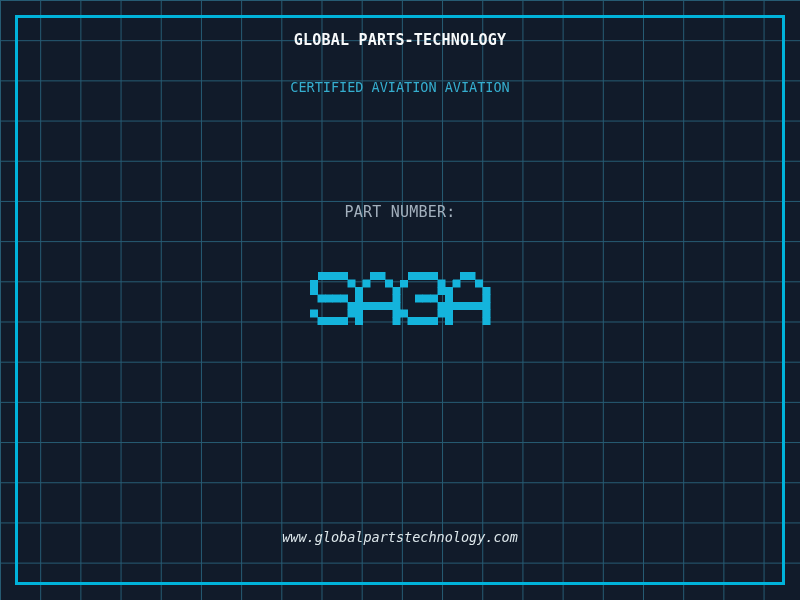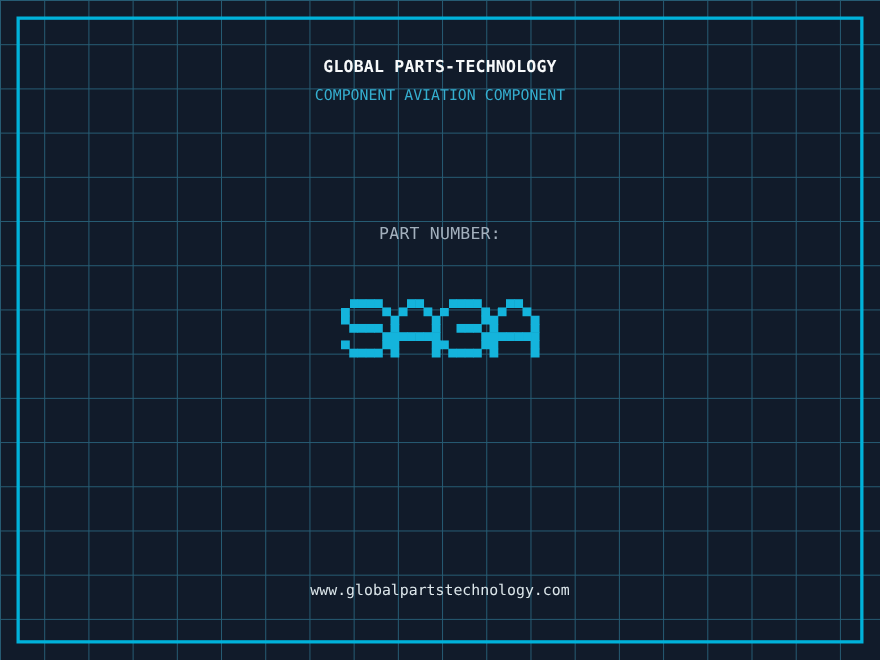--- a/index.html
+++ b/index.html
@@ -23,21 +23,21 @@
   }
   .line {
     position: absolute;
     left: 0;
     width: 100%;
     text-align: center;
     line-height: 1.1;
     white-space: pre;
   }
   .company {
-    top: 52px;
+    top: 32px;
     font-size: 15px;
     font-weight: bold;
     letter-spacing: 0.2px;
     color: var(--title_color, #f7f9fa);
   }
   .tagline {
     top: 80px;
     font-size: 13.5px;
     color: var(--tagline_color, #35aecf);
   }
@@ -59,31 +59,32 @@
     position: absolute;
     top: 0;
     width: 7.5px;
     height: 7.5px;
     background: transparent;
   }
   .url {
     top: 530px;
     font-size: 13.5px;
     color: var(--url_color, #dde7eb);
+    font-style: italic;
   }
 </style>
 </head>
 <body>
 
 <div class="page">
   <div class="frame"></div>
 
   <div class="line company">GLOBAL PARTS-TECHNOLOGY</div>
 
-  <div class="line tagline">COMPONENT AVIATION COMPONENT</div>
+  <div class="line tagline">CERTIFIED AVIATION AVIATION</div>
 
   <div class="line part-label">PART NUMBER:</div>
 
   <div class="part-display" aria-label="SA3A">
       <div class="pxchar" style="left: 0px; box-shadow: 7.5px 0px 0 0 var(--accent),15px 0px 0 0 var(--accent),22.5px 0px 0 0 var(--accent),30px 0px 0 0 var(--accent),0px 7.5px 0 0 var(--accent),37.5px 7.5px 0 0 var(--accent),0px 15px 0 0 var(--accent),7.5px 22.5px 0 0 var(--accent),15px 22.5px 0 0 var(--accent),22.5px 22.5px 0 0 var(--accent),30px 22.5px 0 0 var(--accent),37.5px 30px 0 0 var(--accent),0px 37.5px 0 0 var(--accent),37.5px 37.5px 0 0 var(--accent),7.5px 45px 0 0 var(--accent),15px 45px 0 0 var(--accent),22.5px 45px 0 0 var(--accent),30px 45px 0 0 var(--accent);"></div>
       <div class="pxchar" style="left: 45px; box-shadow: 15px 0px 0 0 var(--accent),22.5px 0px 0 0 var(--accent),7.5px 7.5px 0 0 var(--accent),30px 7.5px 0 0 var(--accent),0px 15px 0 0 var(--accent),37.5px 15px 0 0 var(--accent),0px 22.5px 0 0 var(--accent),37.5px 22.5px 0 0 var(--accent),0px 30px 0 0 var(--accent),7.5px 30px 0 0 var(--accent),15px 30px 0 0 var(--accent),22.5px 30px 0 0 var(--accent),30px 30px 0 0 var(--accent),37.5px 30px 0 0 var(--accent),0px 37.5px 0 0 var(--accent),37.5px 37.5px 0 0 var(--accent),0px 45px 0 0 var(--accent),37.5px 45px 0 0 var(--accent);"></div>
       <div class="pxchar" style="left: 90px; box-shadow: 7.5px 0px 0 0 var(--accent),15px 0px 0 0 var(--accent),22.5px 0px 0 0 var(--accent),30px 0px 0 0 var(--accent),0px 7.5px 0 0 var(--accent),37.5px 7.5px 0 0 var(--accent),37.5px 15px 0 0 var(--accent),15px 22.5px 0 0 var(--accent),22.5px 22.5px 0 0 var(--accent),30px 22.5px 0 0 var(--accent),37.5px 30px 0 0 var(--accent),0px 37.5px 0 0 var(--accent),37.5px 37.5px 0 0 var(--accent),7.5px 45px 0 0 var(--accent),15px 45px 0 0 var(--accent),22.5px 45px 0 0 var(--accent),30px 45px 0 0 var(--accent);"></div>
       <div class="pxchar" style="left: 135px; box-shadow: 15px 0px 0 0 var(--accent),22.5px 0px 0 0 var(--accent),7.5px 7.5px 0 0 var(--accent),30px 7.5px 0 0 var(--accent),0px 15px 0 0 var(--accent),37.5px 15px 0 0 var(--accent),0px 22.5px 0 0 var(--accent),37.5px 22.5px 0 0 var(--accent),0px 30px 0 0 var(--accent),7.5px 30px 0 0 var(--accent),15px 30px 0 0 var(--accent),22.5px 30px 0 0 var(--accent),30px 30px 0 0 var(--accent),37.5px 30px 0 0 var(--accent),0px 37.5px 0 0 var(--accent),37.5px 37.5px 0 0 var(--accent),0px 45px 0 0 var(--accent),37.5px 45px 0 0 var(--accent);"></div>
     </div>
 

